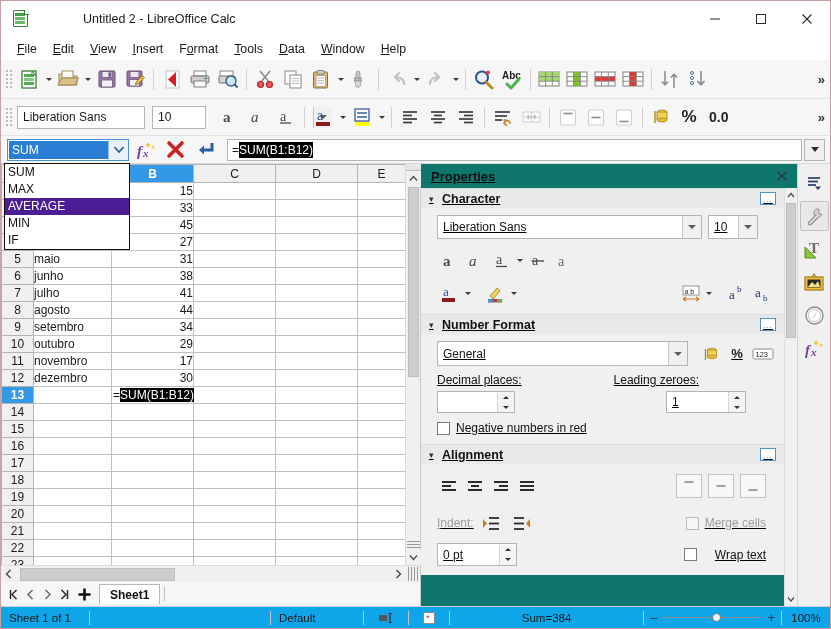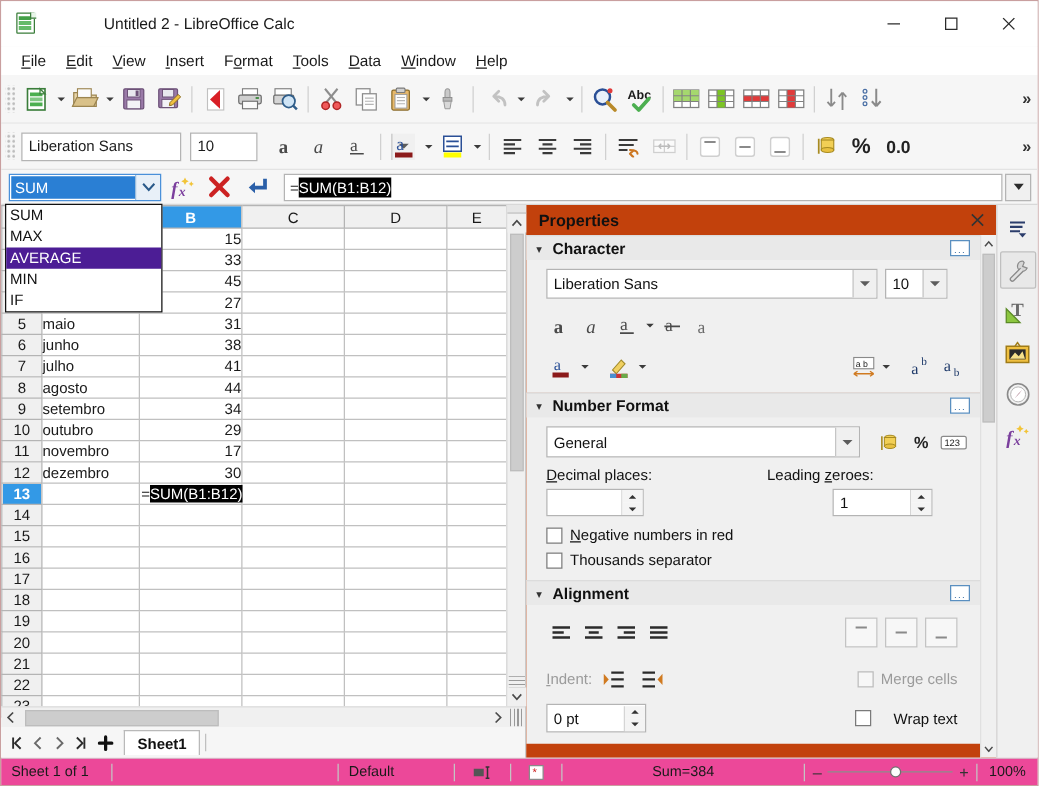--- a/index.html
+++ b/index.html
@@ -219,21 +219,21 @@
     font-size: 15px; color: #111; font-weight: bold; }
   .sheettab {
     height: 20px; padding: 0 10px; background: #fff; border: 1px solid #b9b9b9; border-bottom: none;
     display: flex; align-items: center; font-size: 12px; font-weight: bold; color: #111;
     margin-left: 4px;
   }
   .tab-sep { width: 1px; height: 14px; background: #c0c0c0; margin-left: 4px; }
 
   
   .sidebar { flex: 1; display: flex; background: #f0f0f0; border-left: 1px solid #c9c9c9; min-width: 0; }
-  .sb-panel { flex: 1; display: flex; flex-direction: column; min-width: 0; background: #c2410c; }
+  .sb-panel { flex: 1; display: flex; flex-direction: column; min-width: 0; background: #0f766e; text-decoration: underline; }
   .sb-header {
     height: 24px; display: flex; align-items: center; padding: 0 6px 0 10px; flex: none;
   }
   .sb-title { font-size: 13px; font-weight: bold; color: #111; flex: 1; }
   .sb-close { width: 18px; height: 18px; display: flex; align-items: center; justify-content: center; }
   .sb-content { flex: 1; display: flex; min-height: 0; }
   .sb-sections { flex: 1; min-width: 0; overflow: hidden; }
   .section { background: #f0f0f0; }
   .sec-head {
     height: 20px; display: flex; align-items: center; padding-left: 8px; background: #e9e9e9;
@@ -282,21 +282,21 @@
   
   .sb-rail {
     width: 33px; background: #f0f0f0; border-left: 1px solid #d4d4d4; flex: none;
     display: flex; flex-direction: column; align-items: center; padding-top: 4px;
   }
   .rail-btn { width: 29px; height: 30px; display: flex; align-items: center; justify-content: center; margin-bottom: 3px; }
   .rail-btn.active { border: 1px solid #bfbfbf; background: #e8e8e8; border-radius: 2px; }
 
   
   .statusbar {
-    height: 22px; background: #ec4899; border-top: 1px solid #d0d0d0;
+    height: 22px; background: #0ea5e9; border-top: 1px solid #d0d0d0;
     display: flex; align-items: center; flex: none; font-size: 11.5px; color: #1a1a1a;
   }
   .sb-cell { padding: 0 8px; display: flex; align-items: center; height: 22px; }
   .sb-div { width: 1px; height: 14px; background: #c4c4c4; }
   .zoom-slider { display: flex; align-items: center; gap: 5px; padding: 0 6px; }
   .zs-line { width: 100px; height: 1px; background: #8c8c8c; position: relative; }
   .zs-knob { position: absolute; left: 50px; top: -4px; width: 9px; height: 9px; border-radius: 50%;
     background: #fcfcfc; border: 1px solid #6f6f6f; }
   .zs-sign { font-size: 13px; color: #333; line-height: 10px; }
 </style>
@@ -1182,24 +1182,20 @@
                           <i class="dn"></i>
                         </div>
                     </div>
                   </div>
                 </div>
 
                 <div class="row" style="margin-top:8px">
                   <div class="cb"></div>
                   <div class="lbl" style="margin-left:6px"><u>N</u><span>egative numbers in red</span></div>
                 </div>
-                <div class="row" style="margin-top:6px">
-                  <div class="cb"></div>
-                  <div class="lbl" style="margin-left:6px">Thousands separator</div>
-                </div>
               </div>
             </div>
 
             <div class="section">
               <div class="sec-head">
                 <div class="sec-tri">▾</div>
                 <div class="sec-title">Alignment</div>
                 <div class="sec-more">...</div>
               </div>
               <div class="sec-body" style="padding-top:10px">

